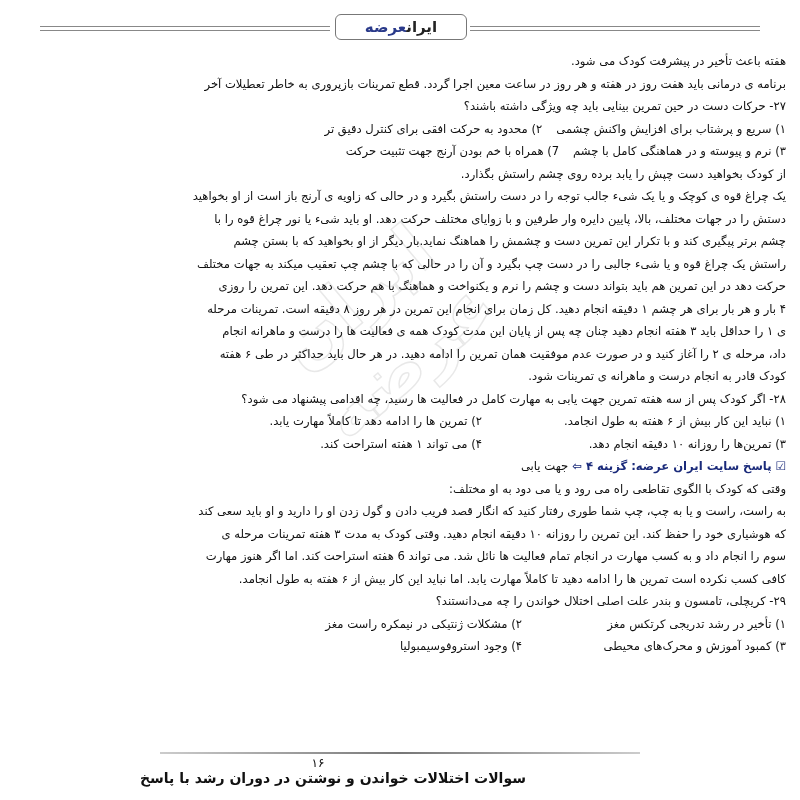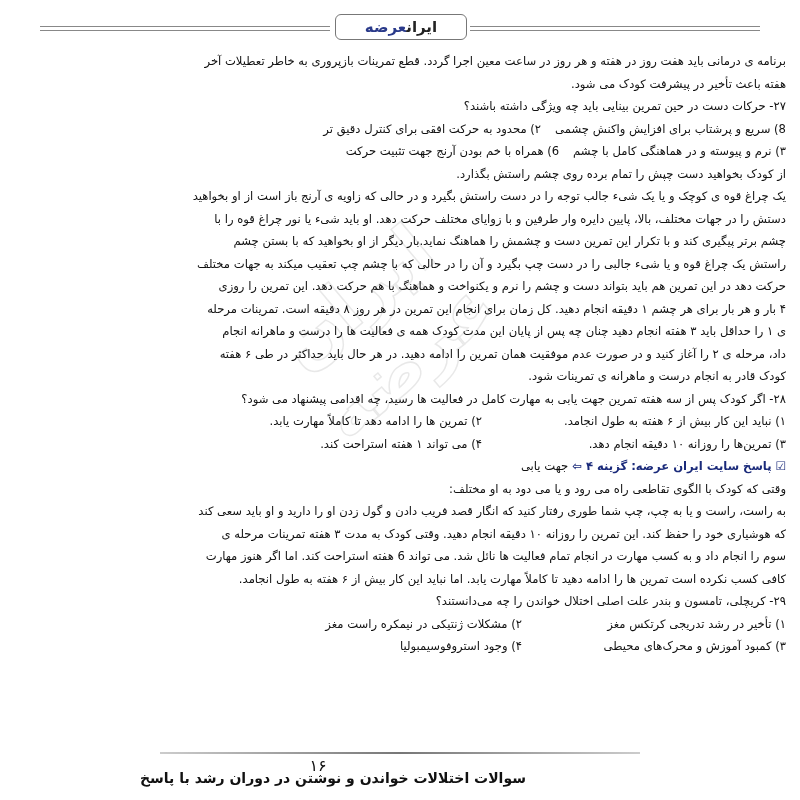--- a/index.html
+++ b/index.html
@@ -13,48 +13,48 @@
   .content{position:absolute;top:50px;left:14px;width:772px;direction:rtl;text-align:justify;font-size:11.6px;}
   .ln1{height:22.5px;line-height:22.5px;white-space:nowrap;overflow:hidden;}
   .q{font-weight:normal;}
   .opts{display:flex;height:22.5px;line-height:22.5px;white-space:nowrap;}
   .opt{width:190px;} .opt.w{width:auto;margin-left:14px;}
   .ans{color:#1a2a7a;font-weight:bold;height:22.5px;line-height:22.5px;}
   .ans .topic{color:#111;font-weight:normal;}
   .wm{position:absolute;left:250px;top:240px;width:300px;height:220px;opacity:.13;transform:rotate(-40deg);
       font-size:70px;font-weight:bold;color:transparent;-webkit-text-stroke:1.5px #555;text-align:center;direction:rtl;}
   .ftr-line{position:absolute;left:160px;top:752px;width:480px;height:2px;background:linear-gradient(90deg,#ccc,#777,#ccc);}
-  .pgnum{position:absolute;left:0;width:636px;top:756px;text-align:center;font-size:16px;}
+  .pgnum{position:absolute;left:0;width:636px;top:756px;text-align:center;font-size:12px;}
   .ftr{position:absolute;left:140px;top:770px;font-size:14px;font-weight:bold;direction:rtl;}
 </style>
 </head>
 <body>
 
 <div class="hdr">
   <div class="ln l"></div>
   <div class="logo"><span>ایران</span><span class="acc">عرضه</span></div>
   <div class="ln r"></div>
 </div>
 
 <div class="wm">ایران عرضه</div>
 
 <div class="content">
+  <div class="ln1">هفته باعث تأخیر در پیشرفت کودک می شود.</div>
   <div class="ln1">برنامه ی درمانی باید هفت روز در هفته و هر روز در ساعت معین اجرا گردد. قطع تمرینات بازپروری به خاطر تعطیلات آخر</div>
-  <div class="ln1">هفته باعث تأخیر در پیشرفت کودک می شود.</div>
 
   <div class="ln1 q">۲۷- حرکات دست در حین تمرین بینایی باید چه ویژگی داشته باشند؟</div>
   <div class="opts">
-      <span class="opt w">8) سریع و پرشتاب برای افزایش واکنش چشمی</span>
+      <span class="opt w">۱) سریع و پرشتاب برای افزایش واکنش چشمی</span>
       <span>۲) محدود به حرکت افقی برای کنترل دقیق تر</span>
     </div>
   <div class="opts">
       <span class="opt w">۳) نرم و پیوسته و در هماهنگی کامل با چشم</span>
-      <span>6) همراه با خم بودن آرنج جهت تثبیت حرکت</span>
+      <span>7) همراه با خم بودن آرنج جهت تثبیت حرکت</span>
     </div>
-  <div class="ln1">از کودک بخواهید دست چپش را تمام برده روی چشم راستش بگذارد.</div>
+  <div class="ln1">از کودک بخواهید دست چپش را یابد برده روی چشم راستش بگذارد.</div>
   <div class="ln1">یک چراغ قوه ی کوچک و یا یک شیء جالب توجه را در دست راستش بگیرد و در حالی که زاویه ی آرنج باز است از او بخواهید</div>
   <div class="ln1">دستش را در جهات مختلف، بالا، پایین دایره وار طرفین و با زوایای مختلف حرکت دهد. او باید شیء یا نور چراغ قوه را با</div>
   <div class="ln1">چشم برتر پیگیری کند و با تکرار این تمرین دست و چشمش را هماهنگ نماید.بار دیگر از او بخواهید که با بستن چشم</div>
   <div class="ln1">راستش یک چراغ قوه و یا شیء جالبی را در دست چپ بگیرد و آن را در حالی که با چشم چپ تعقیب میکند به جهات مختلف</div>
   <div class="ln1">حرکت دهد در این تمرین هم باید بتواند دست و چشم را نرم و یکنواخت و هماهنگ با هم حرکت دهد. این تمرین را روزی</div>
   <div class="ln1">۴ بار و هر بار برای هر چشم ۱ دقیقه انجام دهید. کل زمان برای انجام این تمرین در هر روز ۸ دقیقه است. تمرینات مرحله</div>
   <div class="ln1">ی ۱ را حداقل باید ۳ هفته انجام دهید چنان چه پس از پایان این مدت کودک همه ی فعالیت ها را درست و ماهرانه انجام</div>
   <div class="ln1">داد، مرحله ی ۲ را آغاز کنید و در صورت عدم موفقیت همان تمرین را ادامه دهید. در هر حال باید حداکثر در طی ۶ هفته</div>
   <div class="ln1">کودک قادر به انجام درست و ماهرانه ی تمرینات شود.</div>
 

